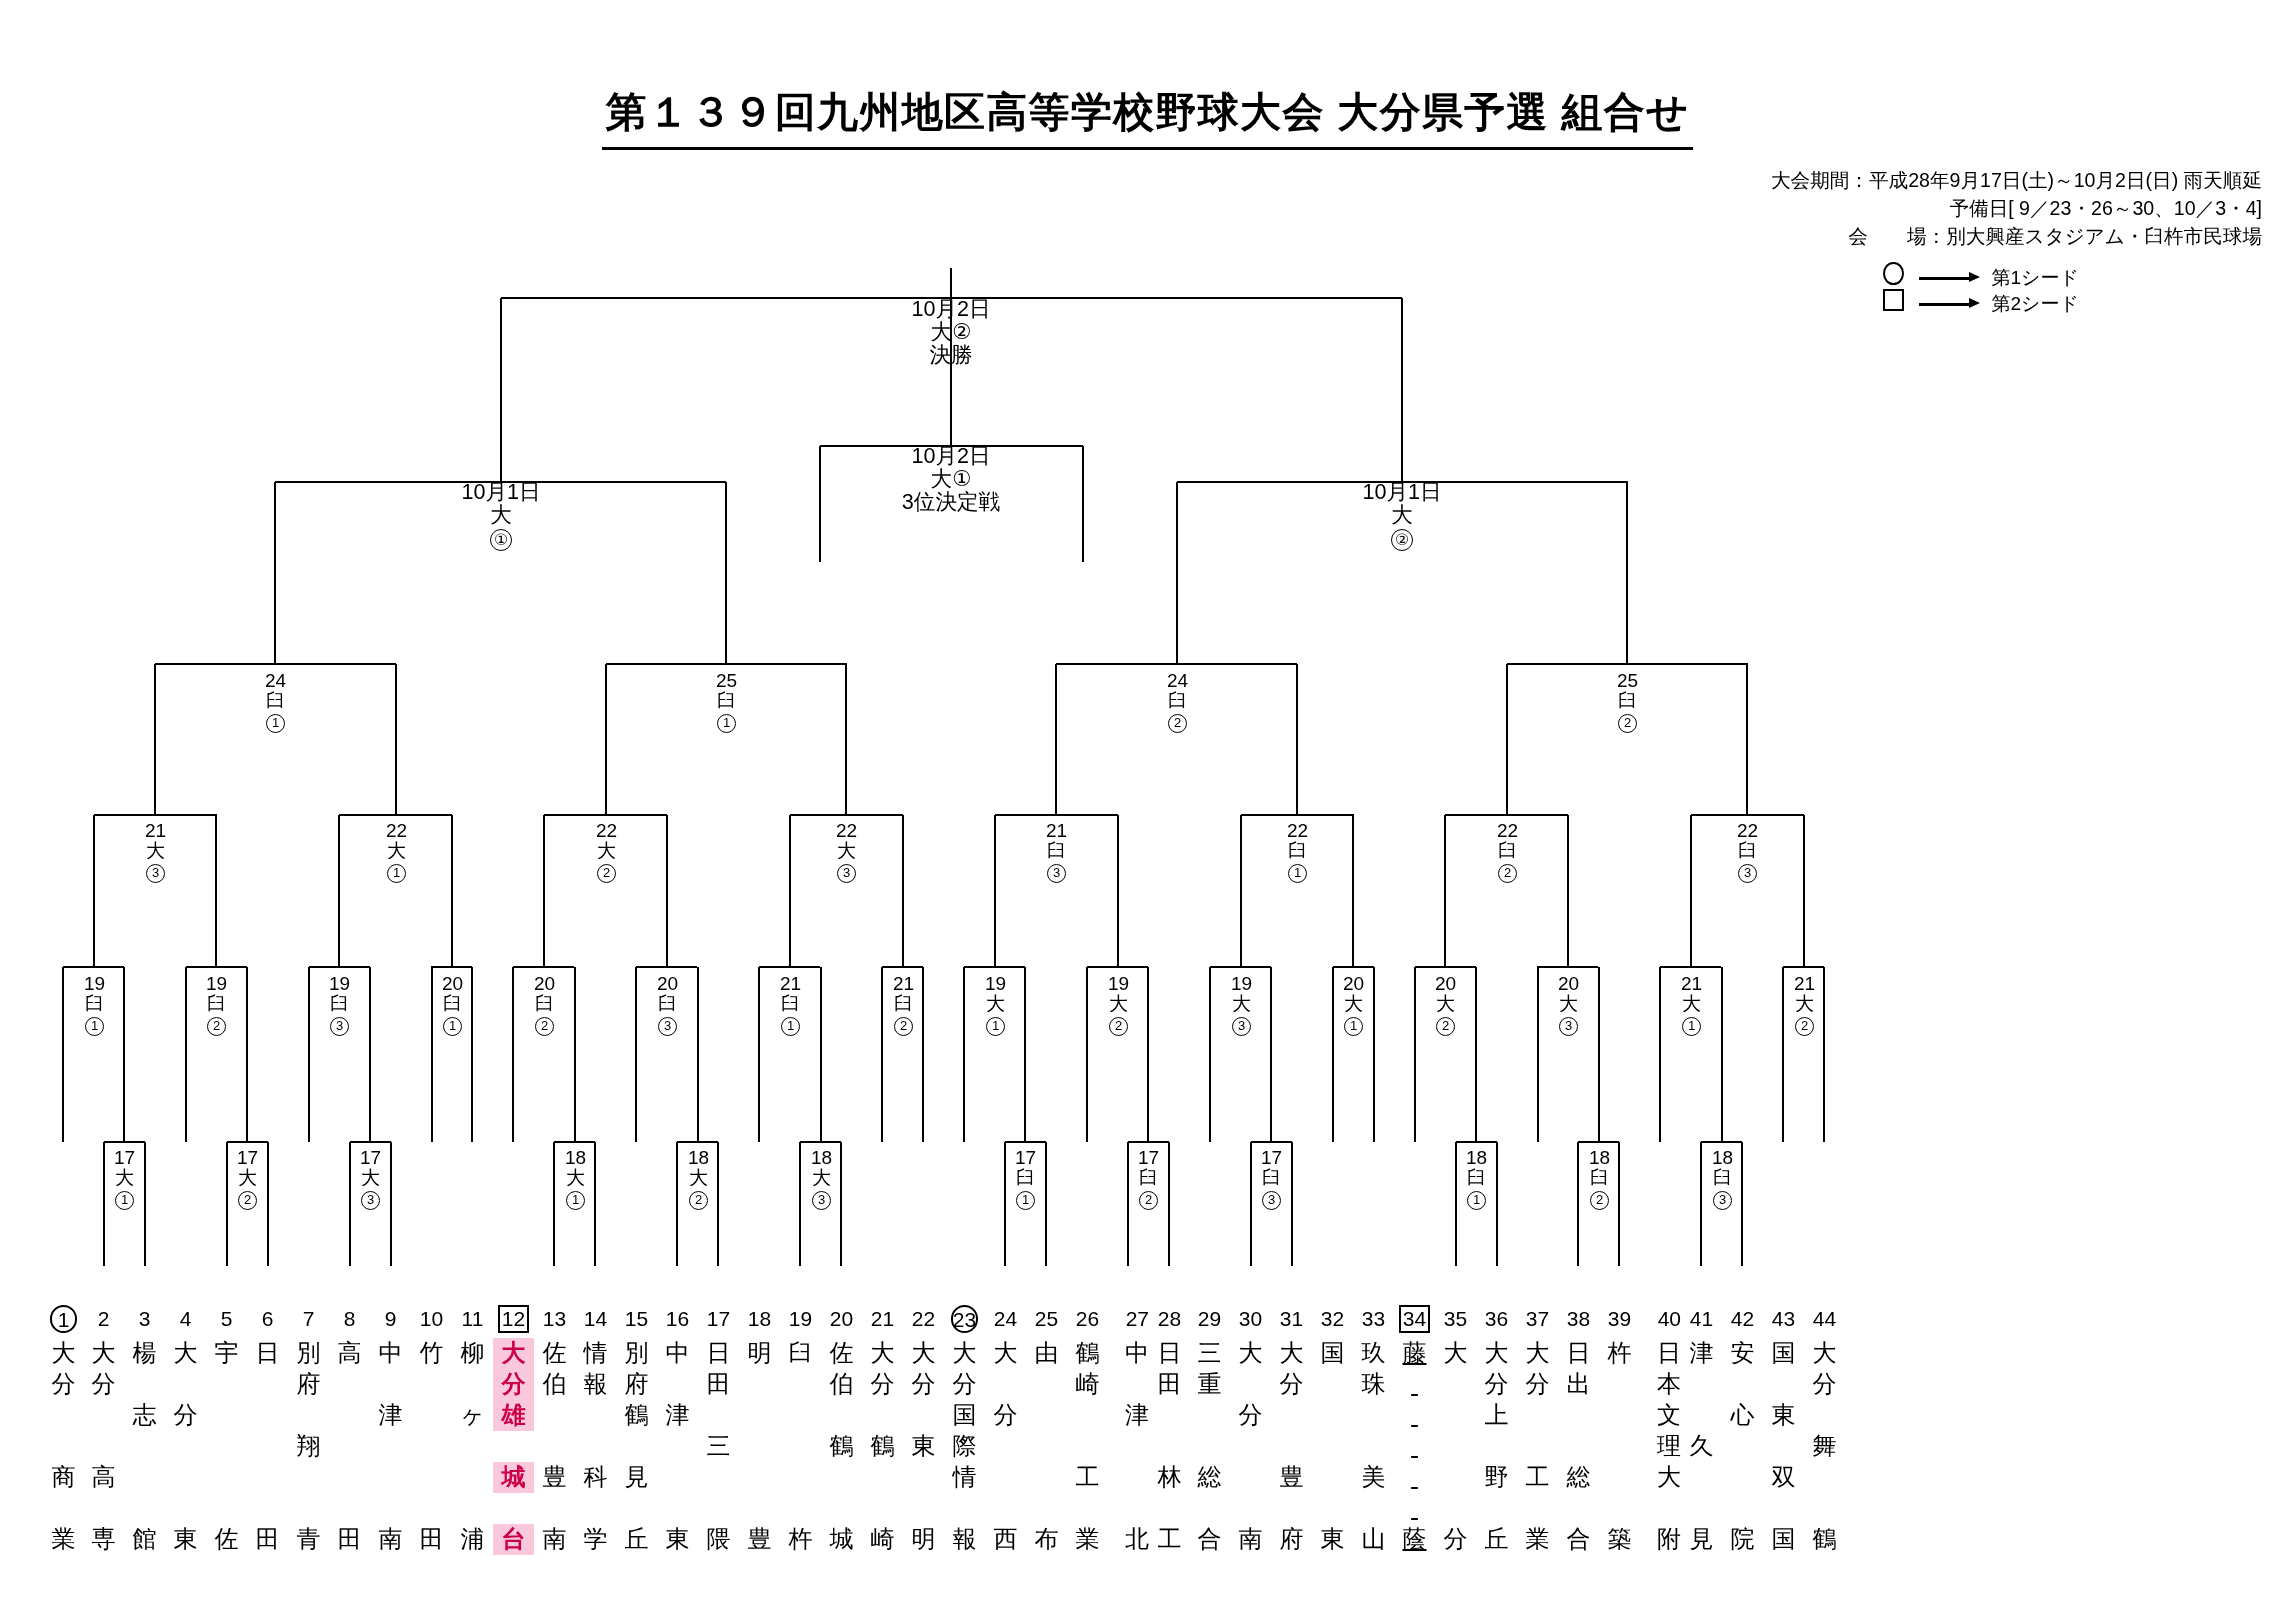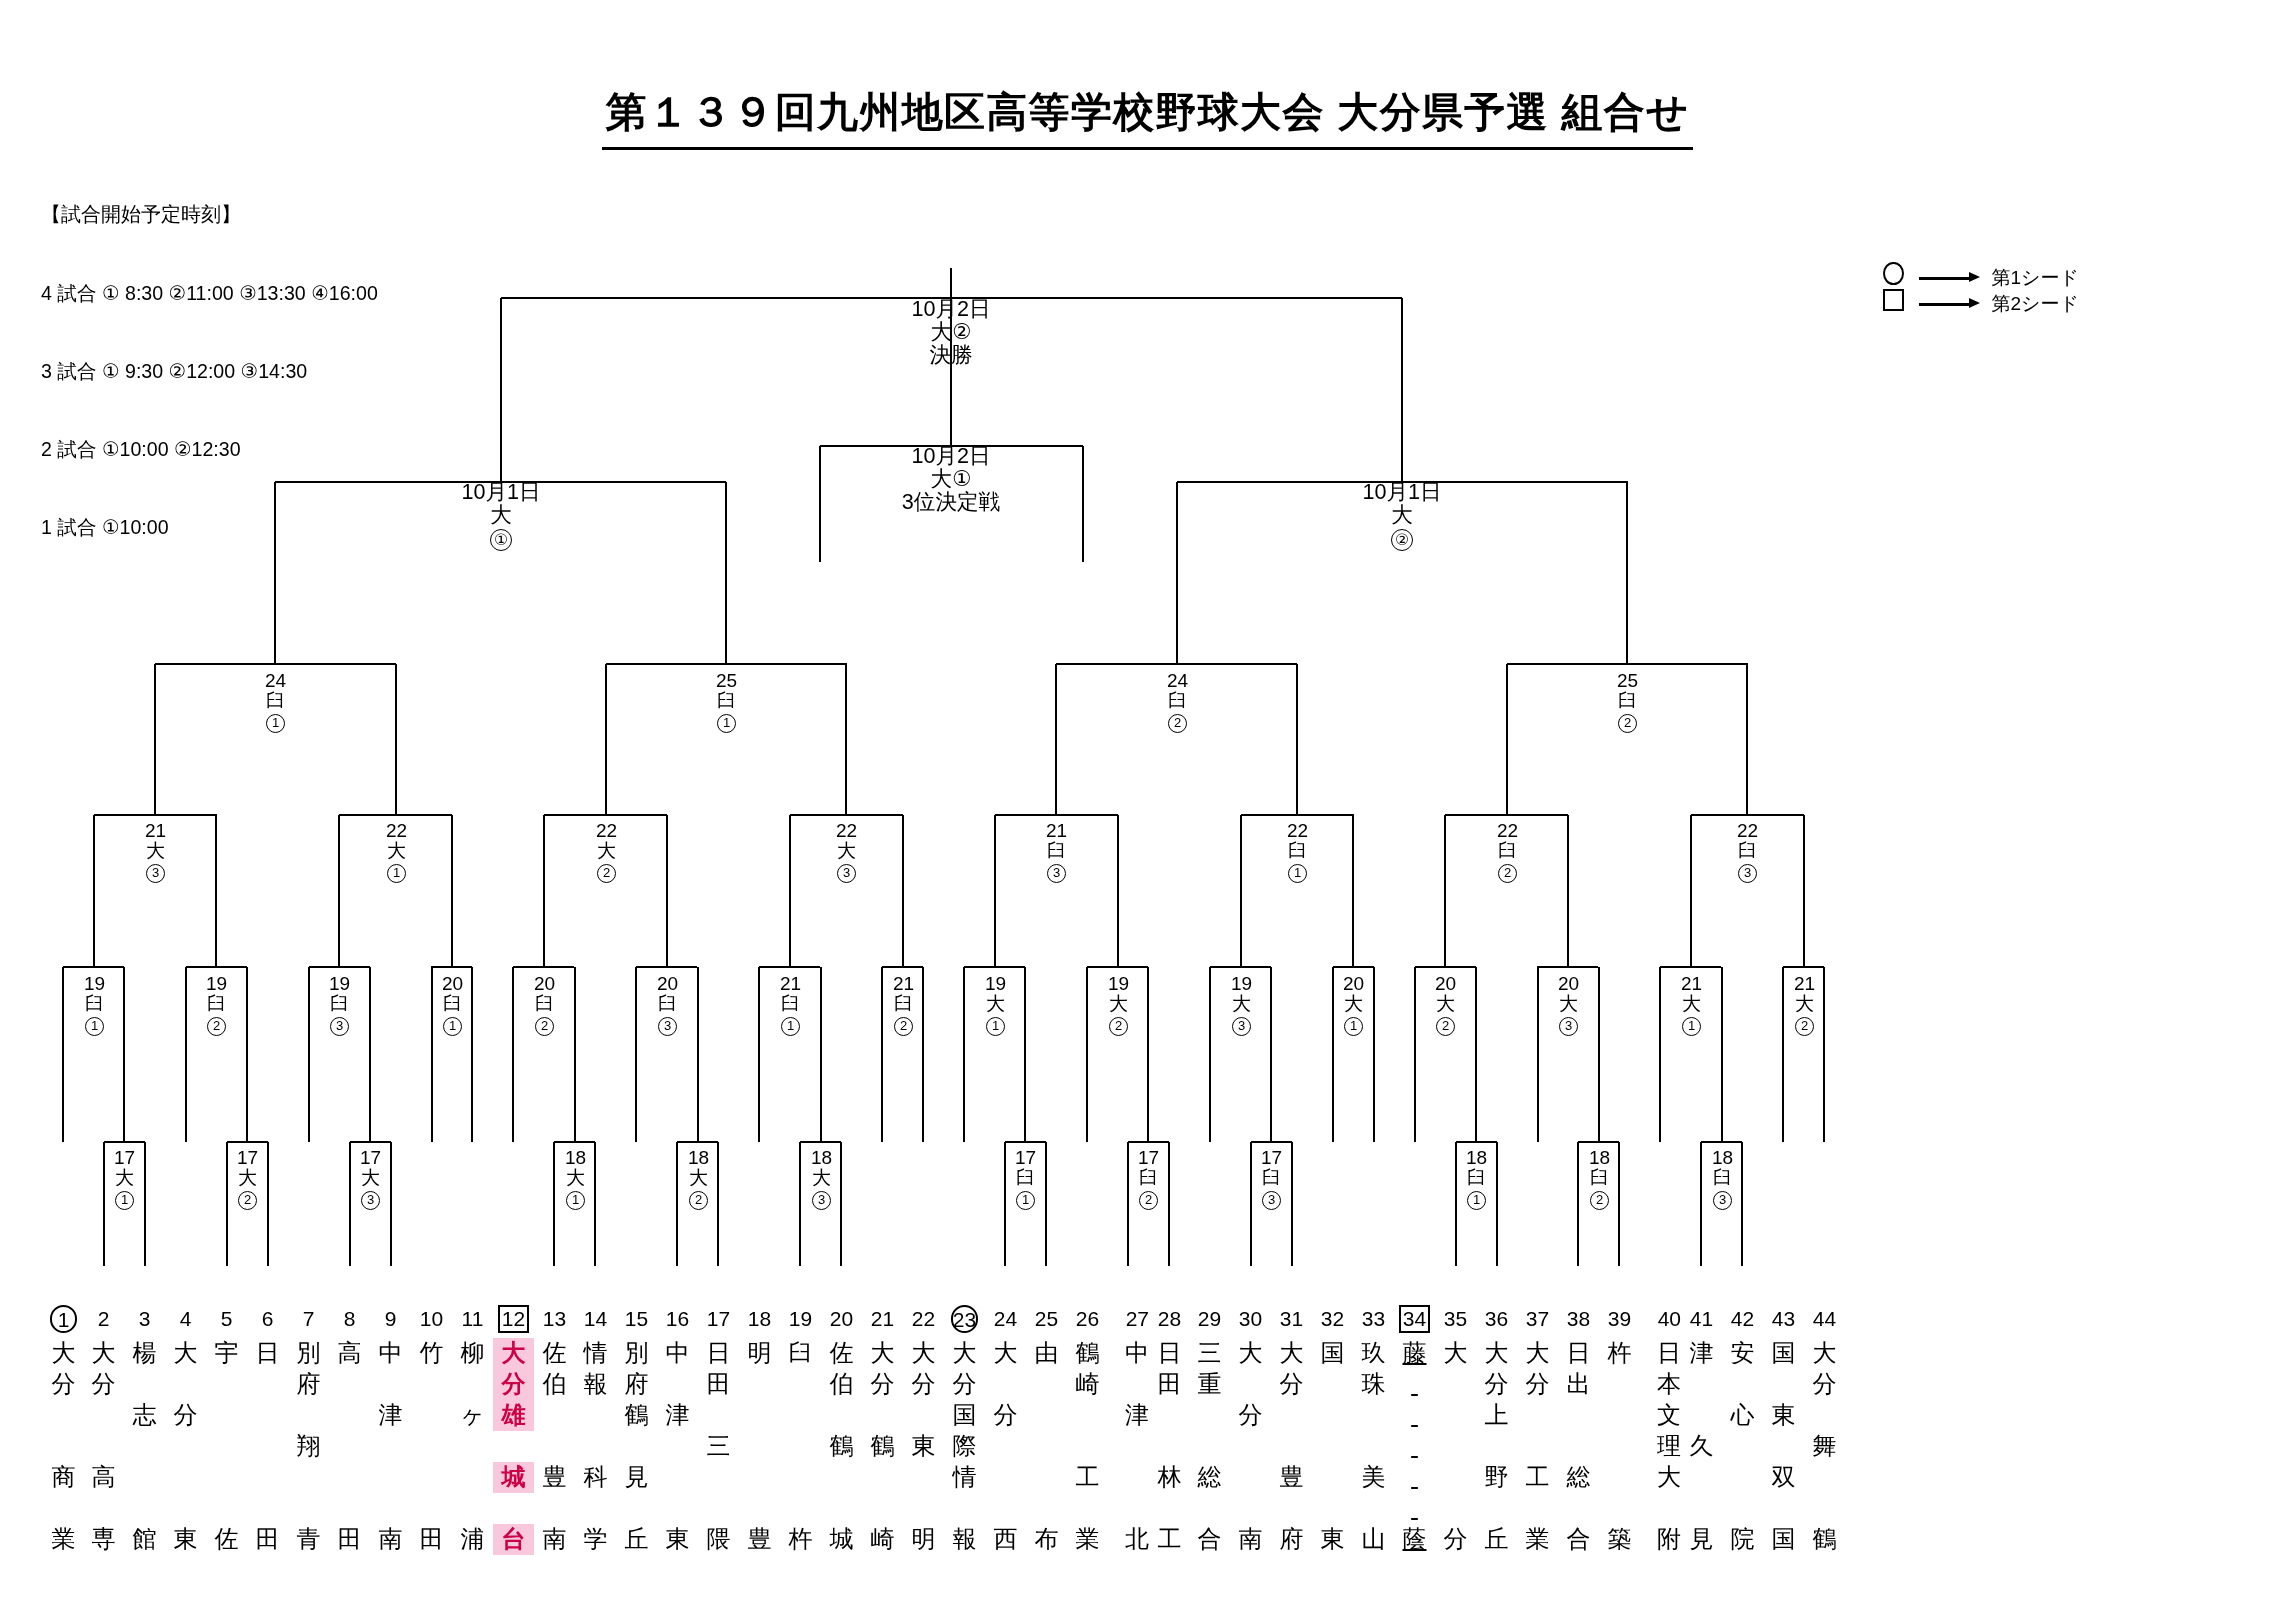--- a/index.html
+++ b/index.html
@@ -56,28 +56,26 @@
   .team.hi .nm i{background:#f9c8dd;color:#cc0044;font-weight:bold;}
   .team.hi .nm i.blank{background:transparent;}
 </style>
 </head>
 <body>
 
 <div id="stage">
 
   <div id="title"><span>第１３９回九州地区高等学校野球大会 大分県予選 組合せ</span></div>
 
-  <div id="sched">
-    <div class="hdr">【試合開始予定時刻】</div>
-    <div class="row">4 試合 ① 8:30 ②11:00 ③13:30 ④16:00</div>
-    <div class="row">3 試合 ① 9:30 ②12:00 ③14:30</div>
-    <div class="row">2 試合 ①10:00 ②12:30</div>
-    <div class="row">1 試合 ①10:00</div>
+
+  <div id="info">
+    <div>大会期間：平成28年9月17日(土)～10月2日(日) 雨天順延</div>
+    <div>予備日[ 9／23・26～30、10／3・4]</div>
+    <div class="venue">会　　場：別大興産スタジアム・臼杵市民球場</div>
   </div>
-
 
   <div id="seedkey">
     <div class="kr">
       <span class="mk"><span class="circ"></span></span>
       <span class="arrow">
           <span class="ln"></span>
           <span class="hd"></span>
         </span>
       <span class="lbl">第1シード</span>
     </div>

